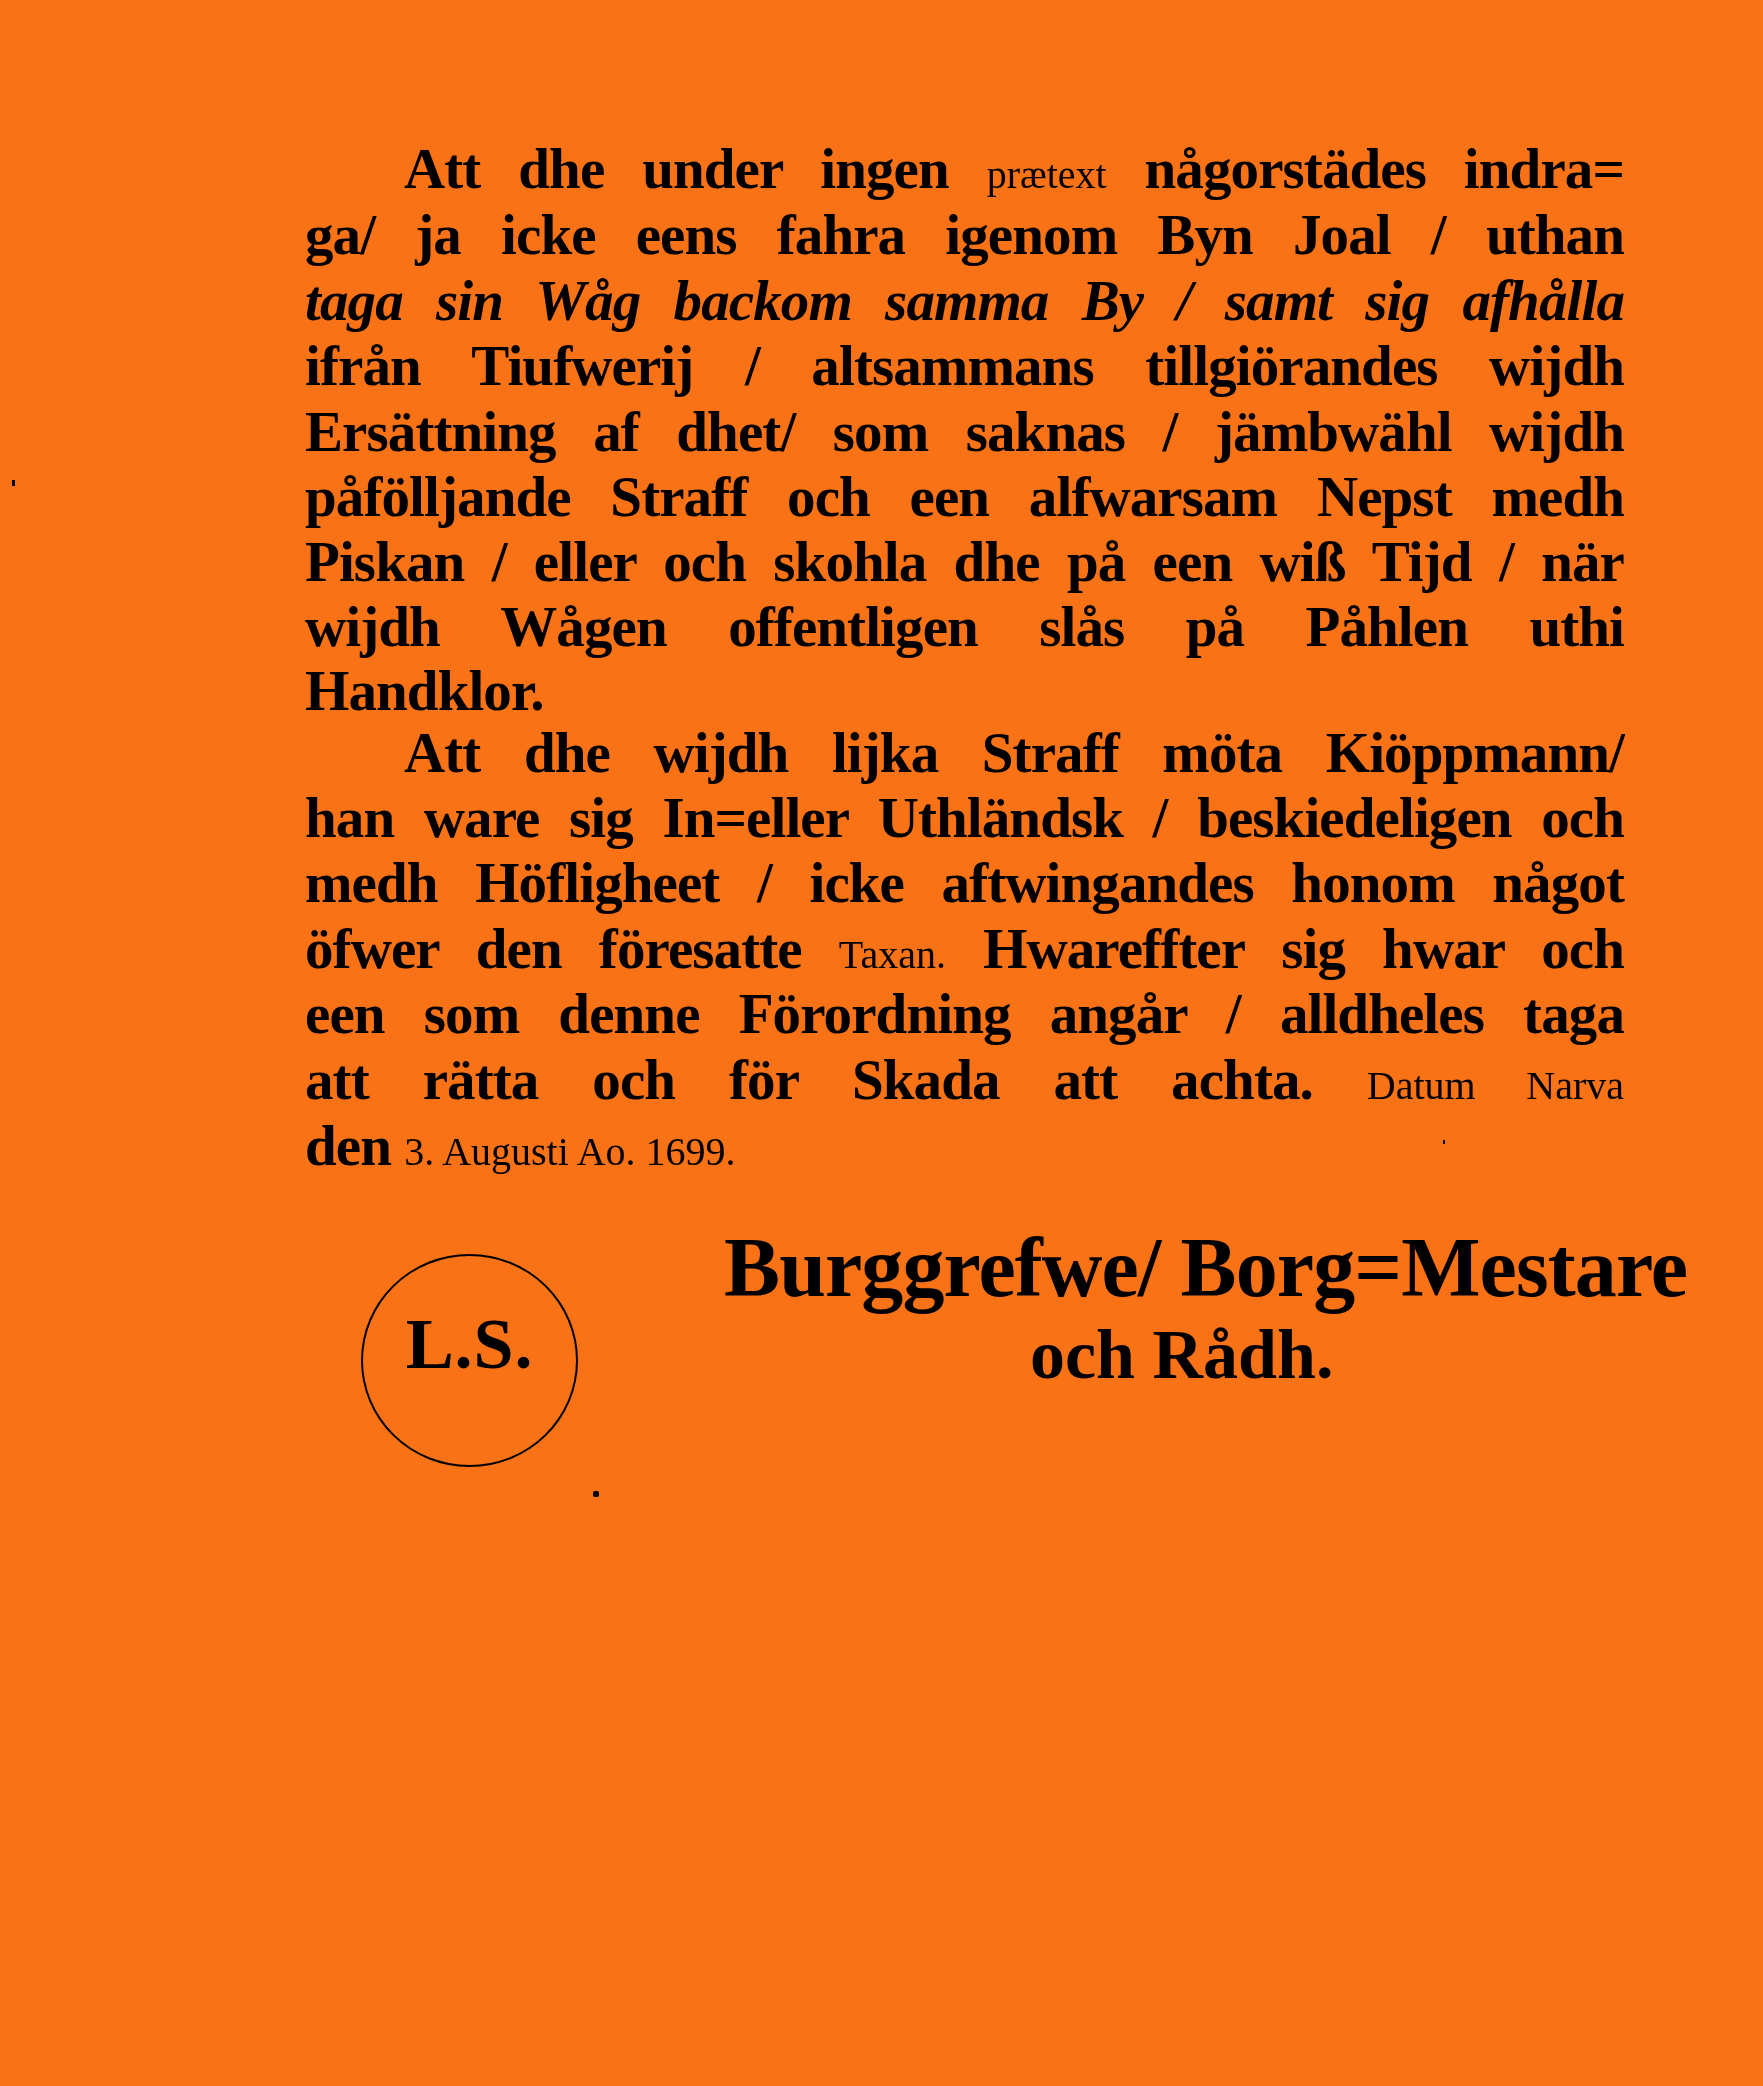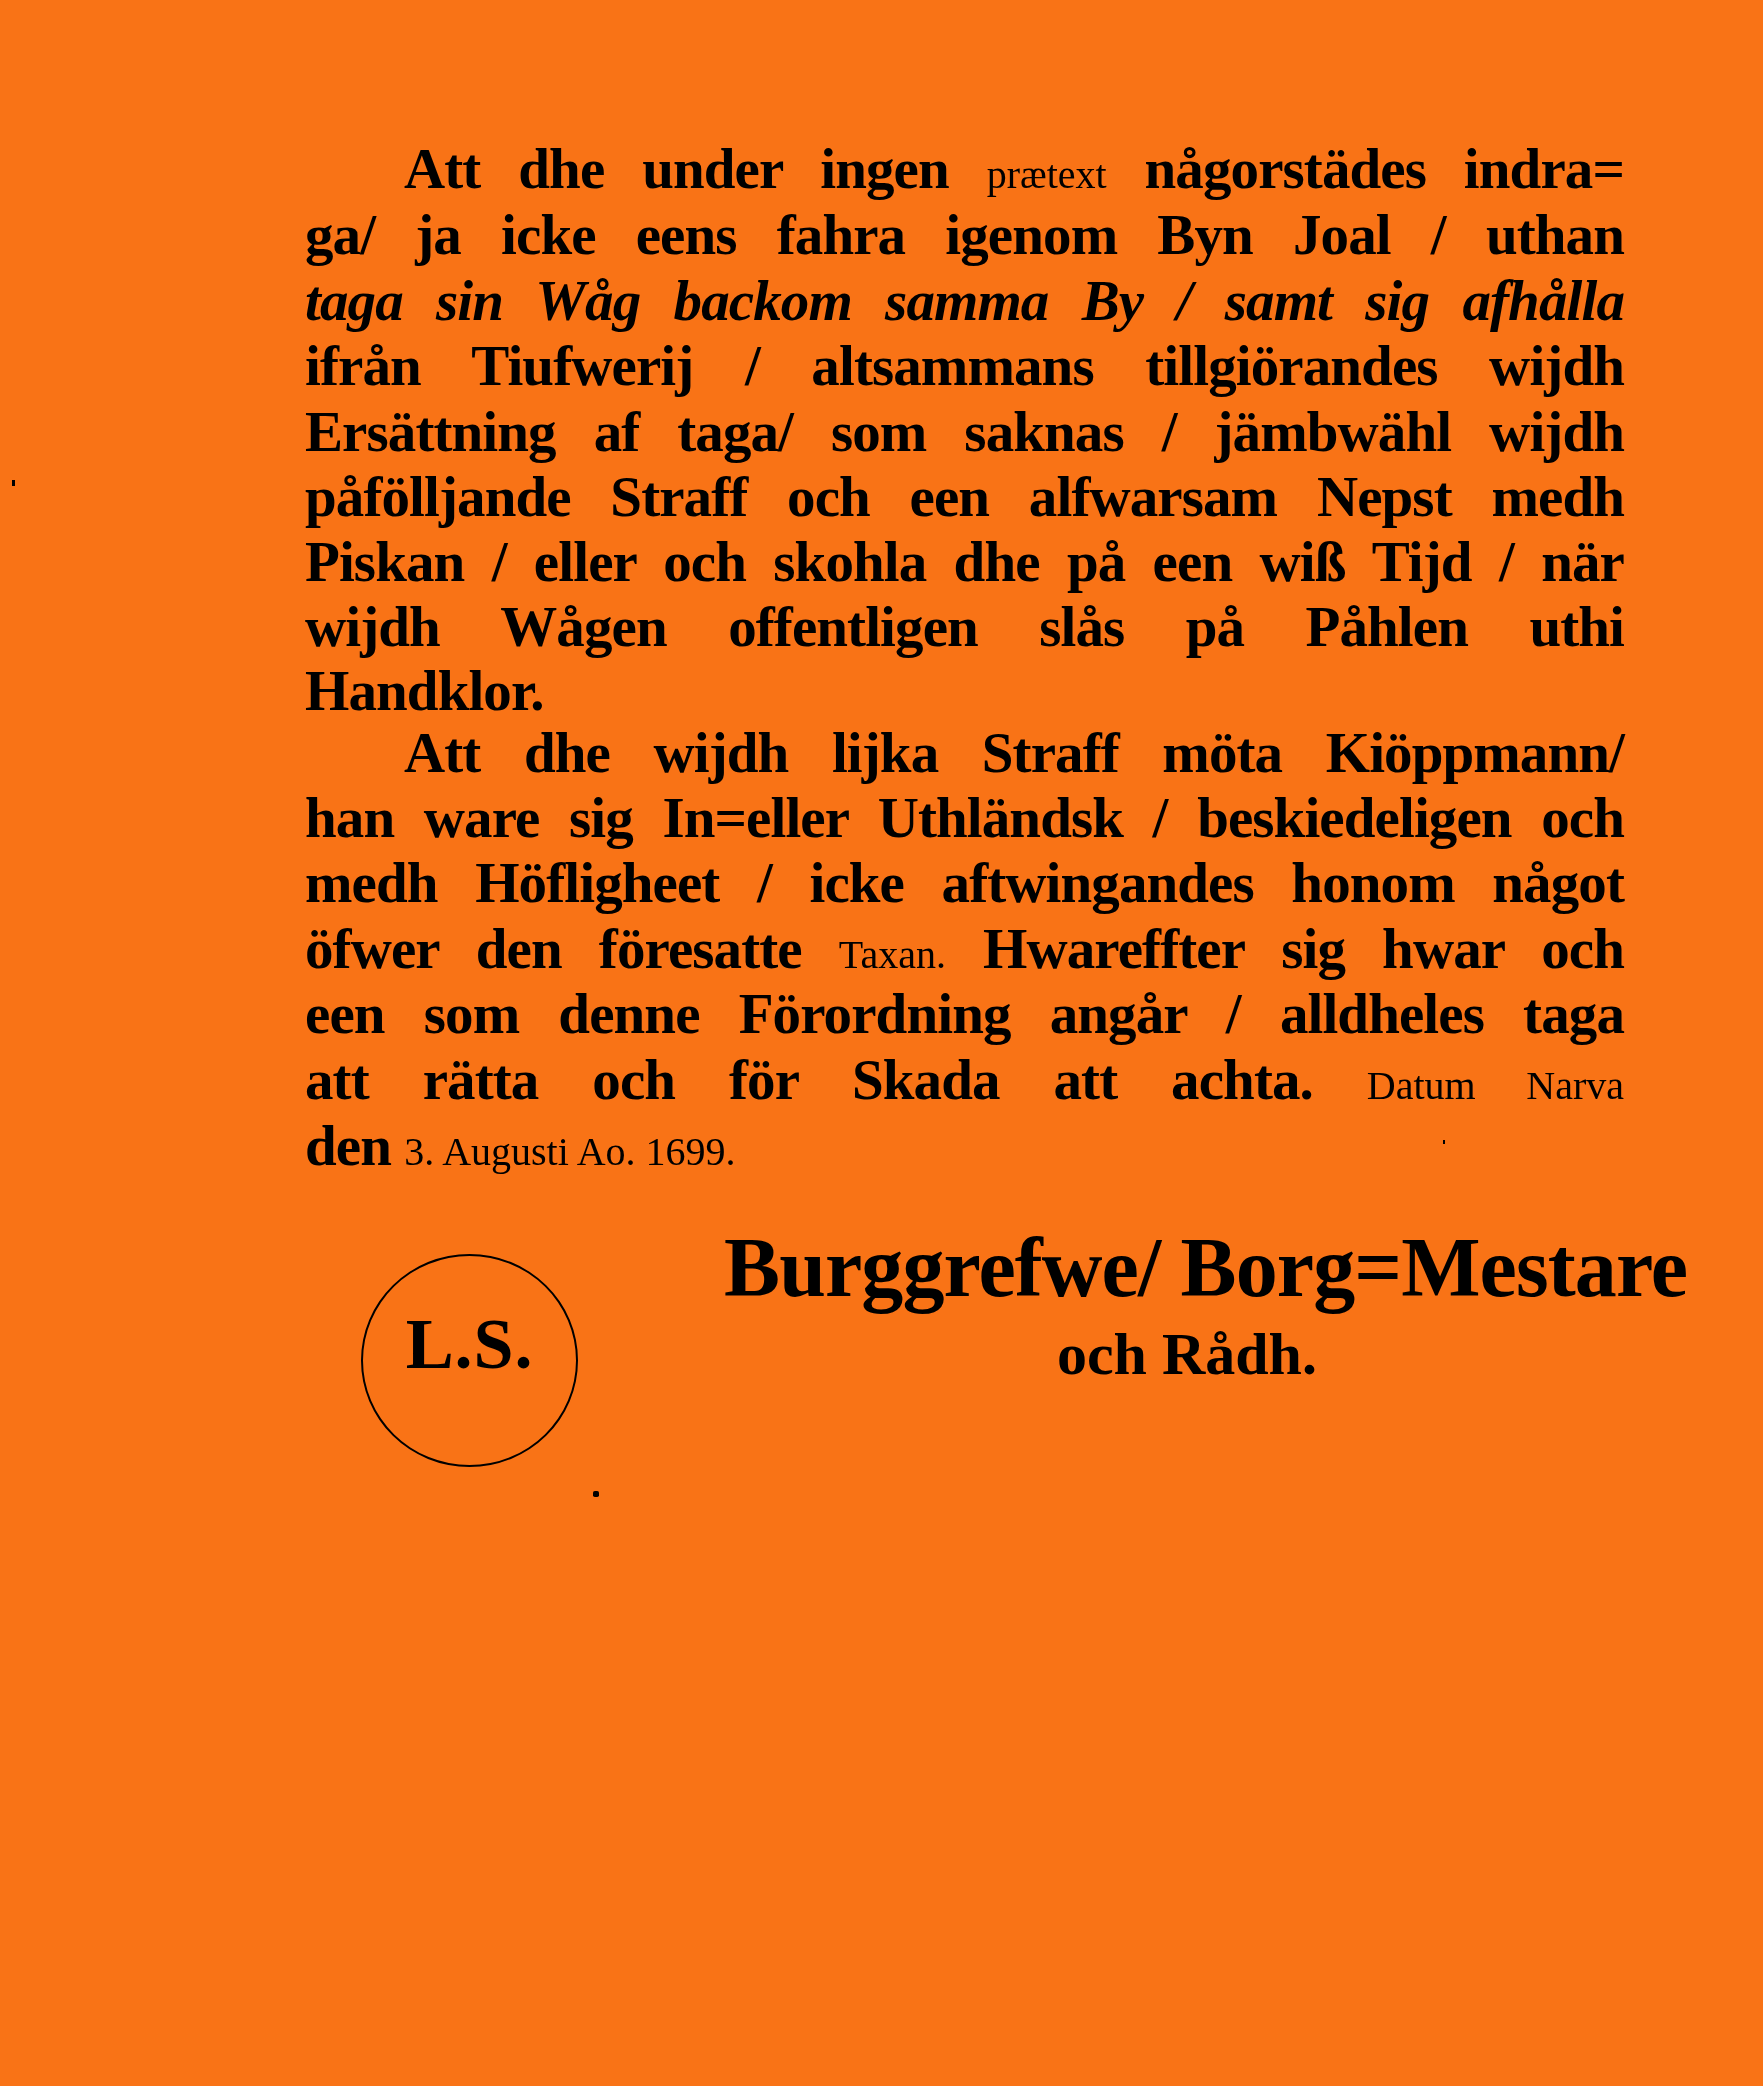--- a/index.html
+++ b/index.html
@@ -60,23 +60,23 @@
       font-size: 84px;
       line-height: 101px;
       text-align: justify;
       text-align-last: justify;
       letter-spacing: -0.9px;
     }
     .sig-sub {
       left: 1030px;
       top: 1313px;
       width: 287px;
-      font-size: 60px;
+      font-size: 70px;
       line-height: 83px;
-      text-align: right;
+      text-align: left;
     }
     .seal {
       position: absolute;
       left: 361px;
       top: 1254px;
       width: 217px;
       height: 213px;
       border: 2.8px solid #000;
       border-radius: 50%;
       box-sizing: border-box;
@@ -99,21 +99,21 @@
 </head>
 <body>
 
 <div class="page">
 
   <div>
     <div class="line indent" style="top:136px;"><span>Att dhe under ingen </span><span class="roman">prætext</span><span> någorstädes indra=</span></div>
     <div class="line" style="top:202px;">ga/ ja icke eens fahra igenom Byn Joal / uthan</div>
     <div class="line" style="top:268px;font-style:italic;">taga sin Wåg backom samma By / samt sig afhålla</div>
     <div class="line" style="top:333px;">ifrån Tiufwerij / altsammans tillgiörandes wijdh</div>
-    <div class="line" style="top:399px;">Ersättning af taga/ som saknas / jämbwähl wijdh</div>
+    <div class="line" style="top:399px;">Ersättning af dhet/ som saknas / jämbwähl wijdh</div>
     <div class="line" style="top:464px;">påfölljande Straff och een alfwarsam Nepst medh</div>
     <div class="line" style="top:529px;">Piskan / eller och skohla dhe på een wiß Tijd / när</div>
     <div class="line" style="top:594px;">wijdh Wågen offentligen slås på Påhlen uthi</div>
     <div class="line last" style="top:658px;">Handklor.</div>
   </div>
 
   <div>
     <div class="line indent" style="top:720px;">Att dhe wijdh lijka Straff möta Kiöppmann/</div>
     <div class="line" style="top:785px;">han ware sig In=eller Uthländsk / beskiedeligen och</div>
     <div class="line" style="top:850px;">medh Höfligheet / icke aftwingandes honom något</div>

